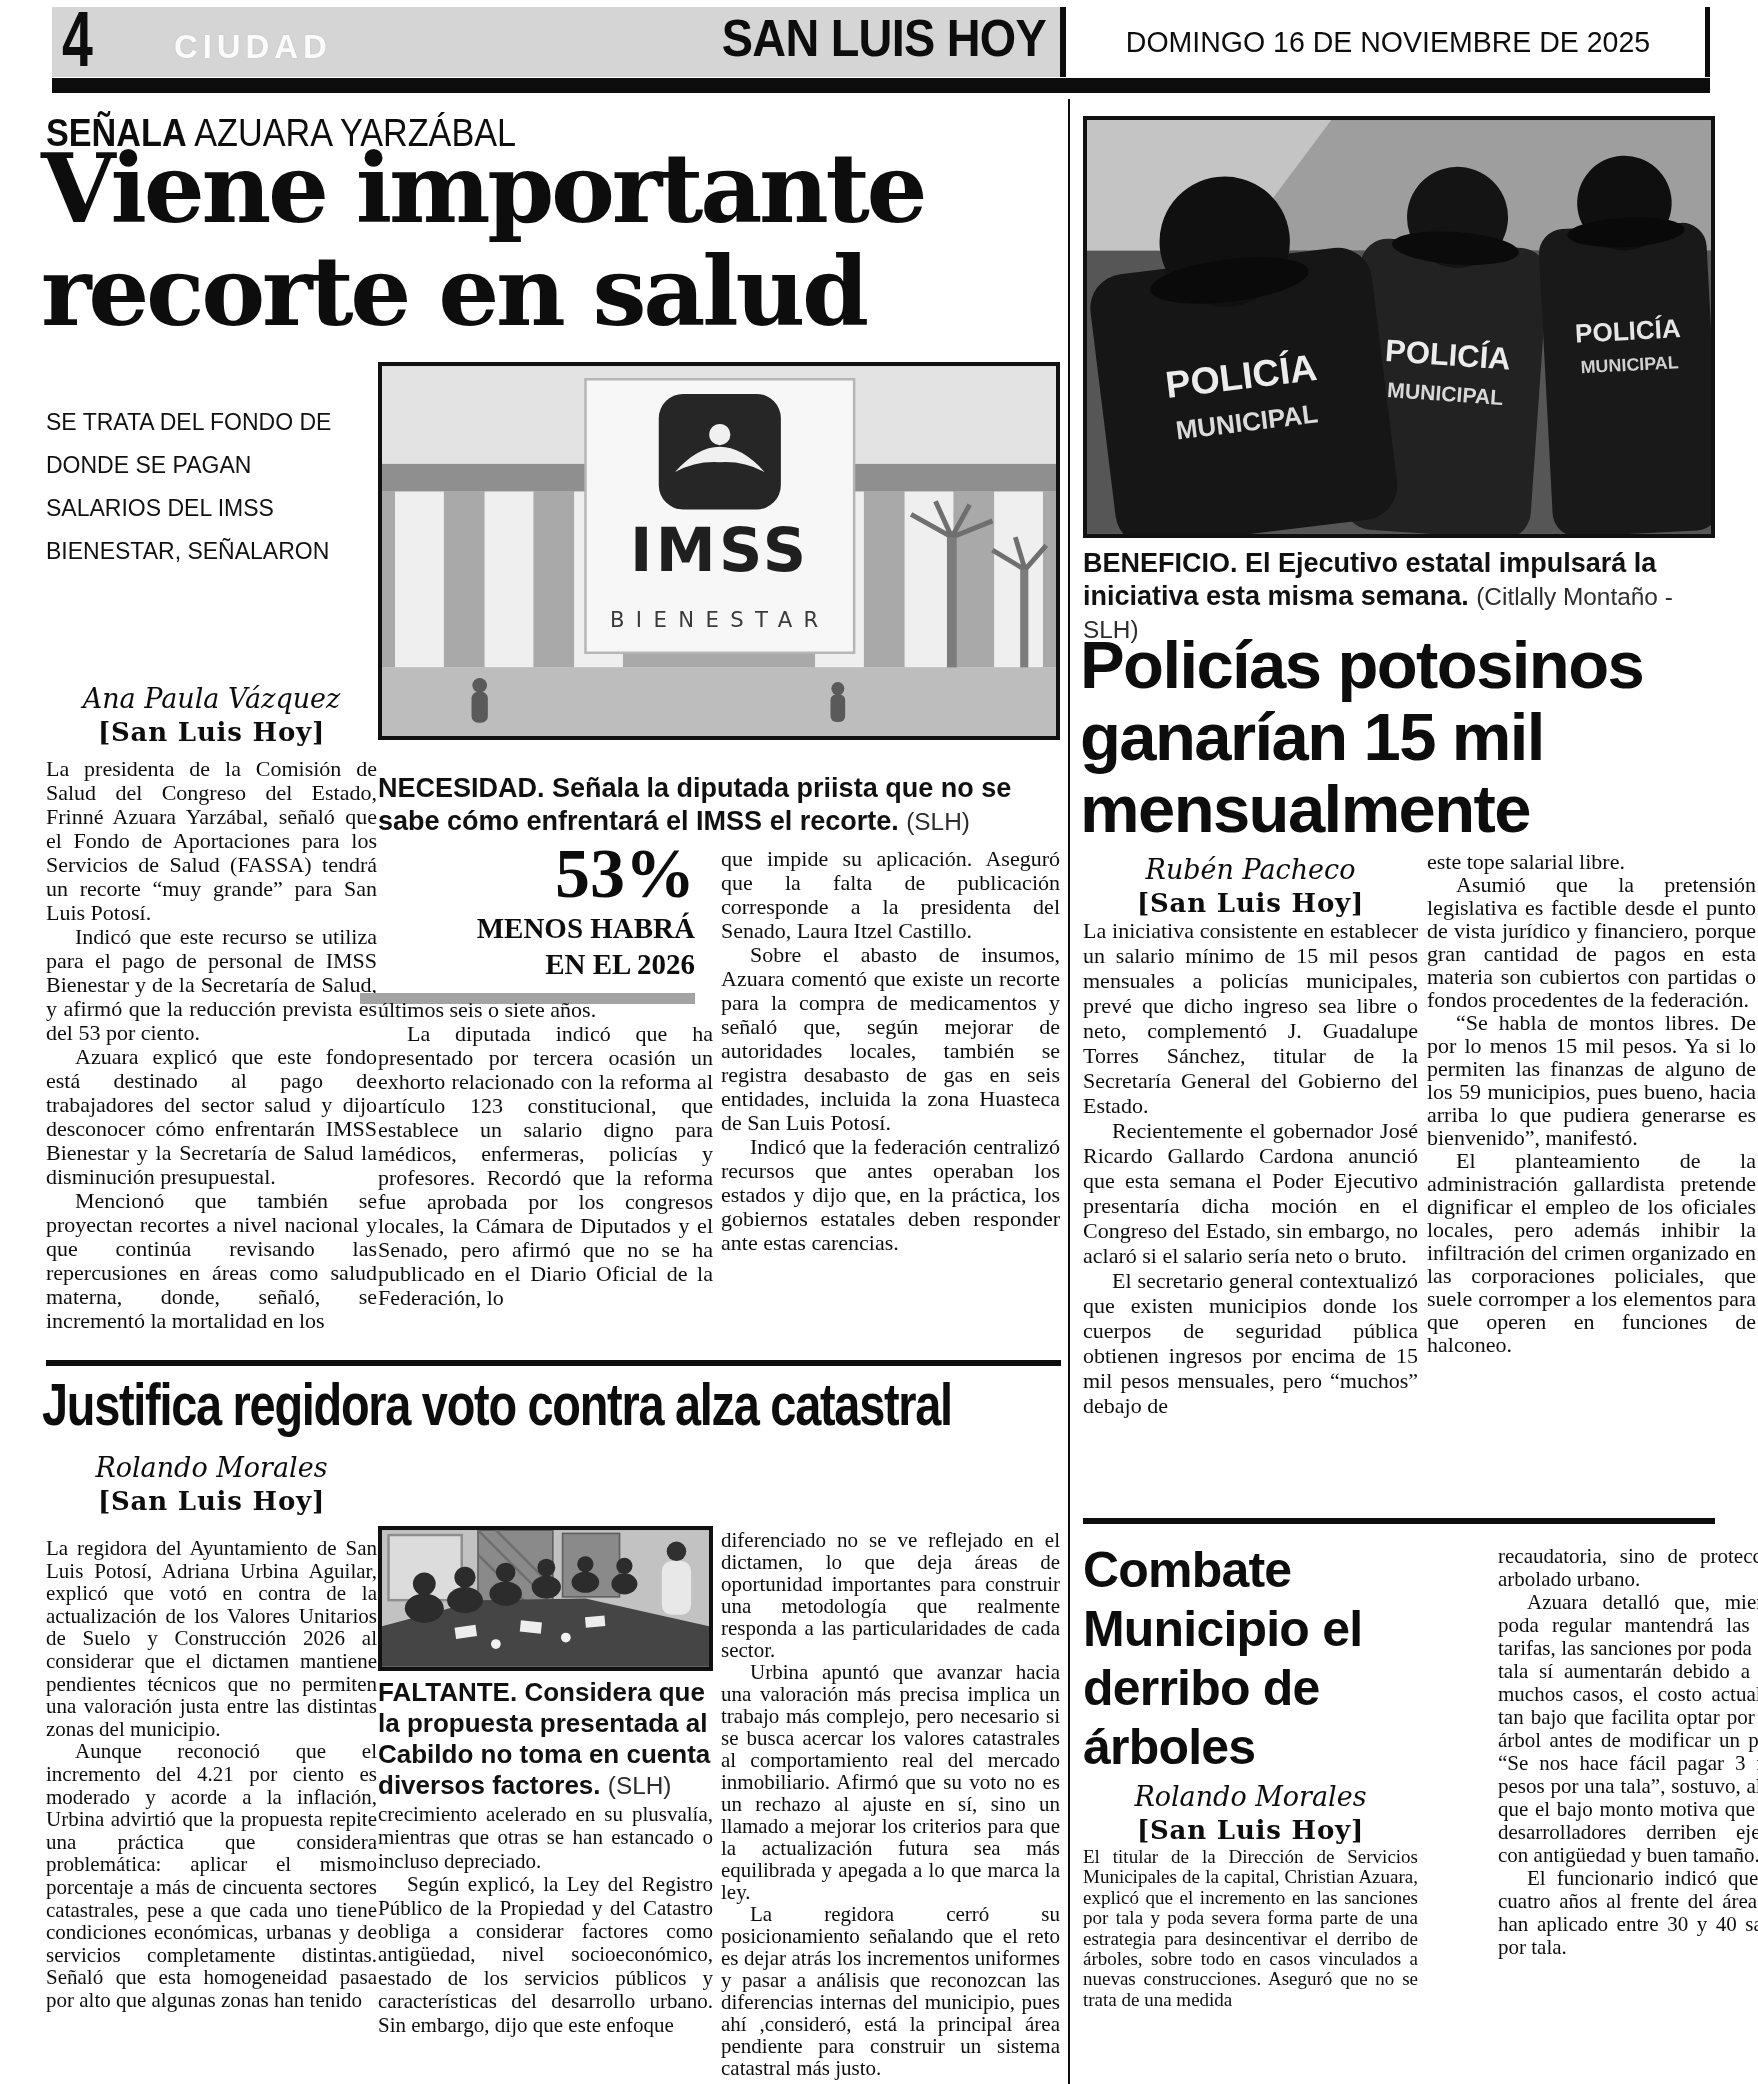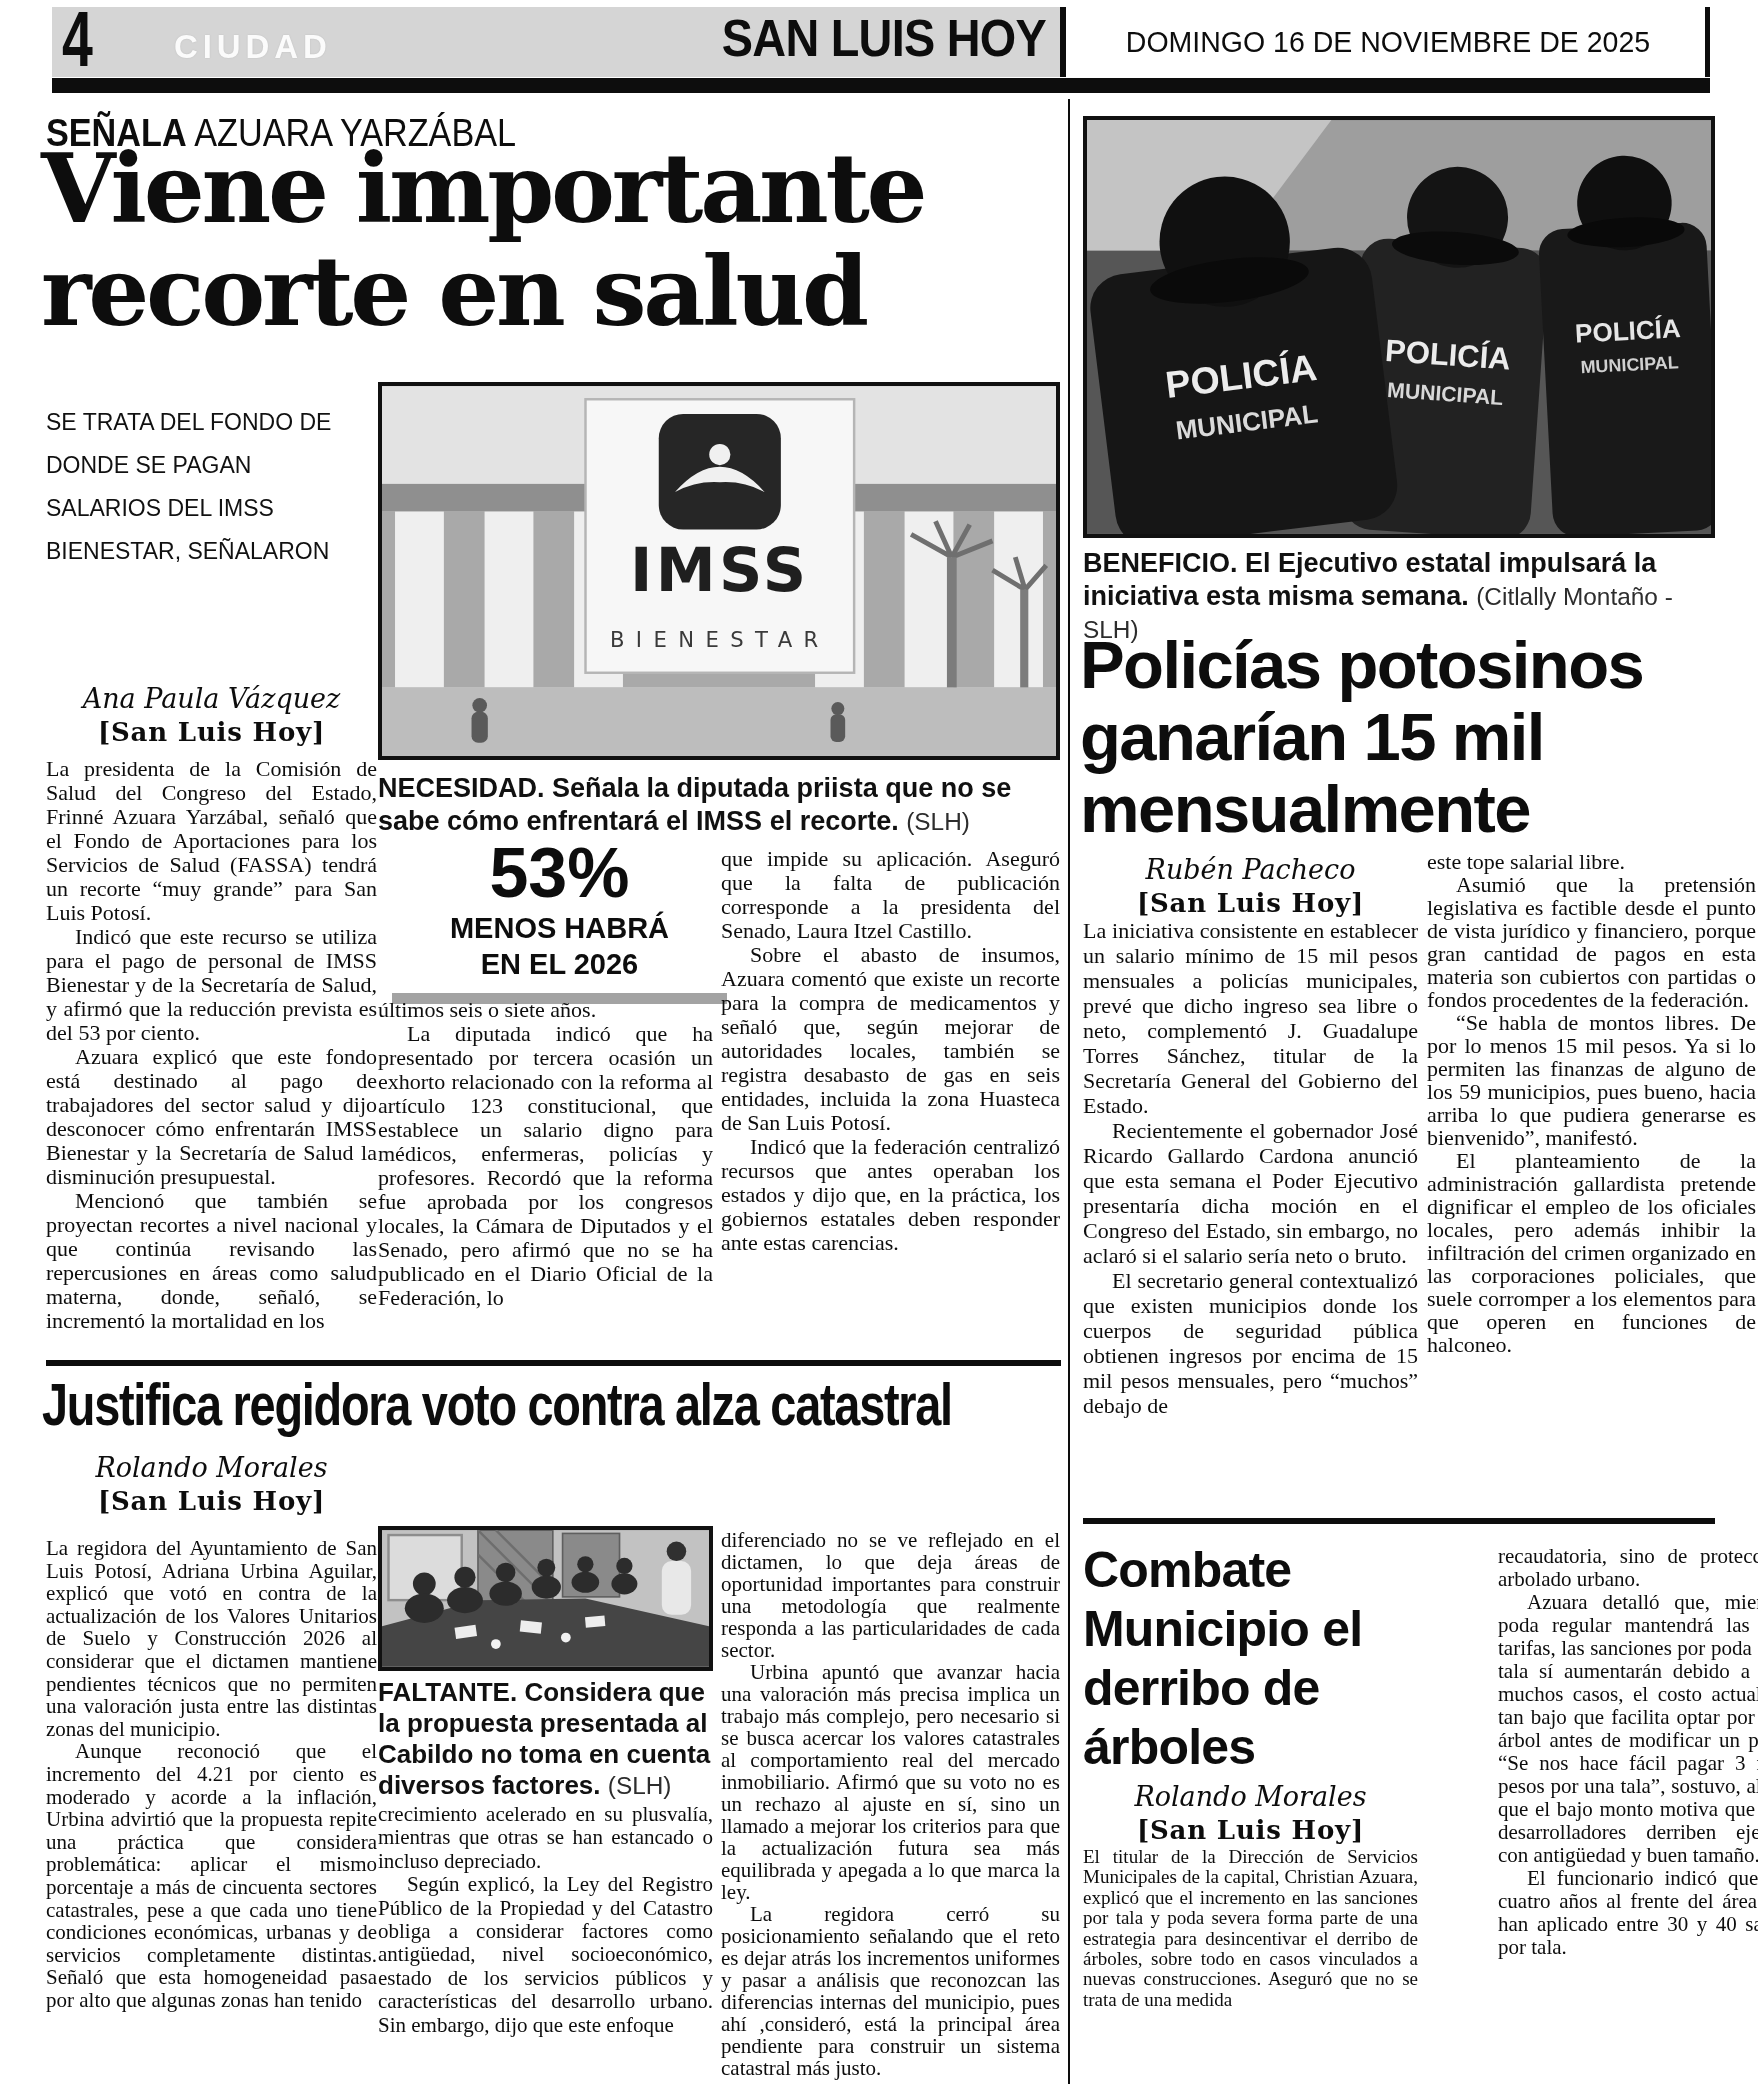--- a/index.html
+++ b/index.html
@@ -50,21 +50,21 @@
   .p-body{font-size:22px;line-height:25px;}
   .p2-body{font-size:22px;line-height:23px;}
   .t1-body{font-size:19px;line-height:20.4px;}
   .t2-body{font-size:21px;line-height:23px;}
 
   .photo{border:4.1px solid #111;background:#888;}
   .caption{font-family:"Liberation Sans",sans-serif;font-size:27px;line-height:33px;font-weight:600;color:#111;}
   .cap-lead{font-weight:800;}
   .cap-credit{font-weight:normal;font-size:24.4px;color:#2d2d2d;}
 
-  .pull{left:392px;top:837px;width:335px;text-align:center;font-family:Liberation Sans, sans-serif;}
+  .pull{left:360px;top:837px;width:335px;text-align:right;font-family:Liberation Serif, serif;}
   .pq-num{font-weight:800;font-size:70px;line-height:73px;}
   .pq-line{font-weight:800;font-size:29px;line-height:36px;}
   .pq-rule{margin-top:11.4px;height:10.6px;background:#a3a3a3;}
 
   .cathead{left:42px;top:1373px;width:1277px;white-space:nowrap;font-family:"Liberation Sans",sans-serif;
            font-weight:bold;font-size:59px;line-height:65px;letter-spacing:-1.6px;
            transform:scaleX(.795);transform-origin:left top;}
   .polhead{left:1080px;top:629px;width:637px;font-family:"Liberation Sans",sans-serif;font-weight:bold;
            font-size:67px;line-height:72px;letter-spacing:-1.6px;}
   .treehead{left:1083px;top:1541px;width:327px;font-family:"Liberation Sans",sans-serif;font-weight:bold;
@@ -96,21 +96,21 @@
       <div class="by-org">[San Luis Hoy]</div>
     </div>
 
     <div class="col m-body" style="left:46px;top:757px;width:331px;height:601px;">
         <p>La presidenta de la Comisión de Salud del Congreso del Estado, Frinné Azuara Yarzábal, señaló que el Fondo de Aportaciones para los Servicios de Salud (FASSA) tendrá un recorte “muy grande” para San Luis Potosí.</p>
         <p class="ind">Indicó que este recurso se utiliza para el pago de personal de IMSS Bienestar y de la Secretaría de Salud, y afirmó que la reducción prevista es del 53 por ciento.</p>
         <p class="ind">Azuara explicó que este fondo está destinado al pago de trabajadores del sector salud y dijo desconocer cómo enfrentarán IMSS Bienestar y la Secretaría de Salud la disminución presupuestal.</p>
         <p class="ind">Mencionó que también se proyectan recortes a nivel nacional y que continúa revisando las repercusiones en áreas como salud materna, donde, señaló, se incrementó la mortalidad en los</p>
       </div>
 
-    <div class="abs photo" style="left:378px;top:382px;width:674px;height:370px;">
+    <div class="abs photo" style="left:378px;top:362px;width:674px;height:370px;">
       <svg width="674" height="370" viewBox="0 0 828 454">
         <rect width="828" height="454" fill="#d2d2d2"></rect>
         <rect width="828" height="120" fill="#e3e3e3"></rect>
         <rect y="120" width="828" height="34" fill="#8f8f8f"></rect>
         <rect y="154" width="828" height="216" fill="#a9a9a9"></rect>
         <g fill="#efefef">
           <rect x="16" y="154" width="60" height="216"></rect>
             <rect x="126" y="154" width="60" height="216"></rect>
           <rect x="236" y="154" width="60" height="216"></rect>
             <rect x="532" y="154" width="60" height="216"></rect>

